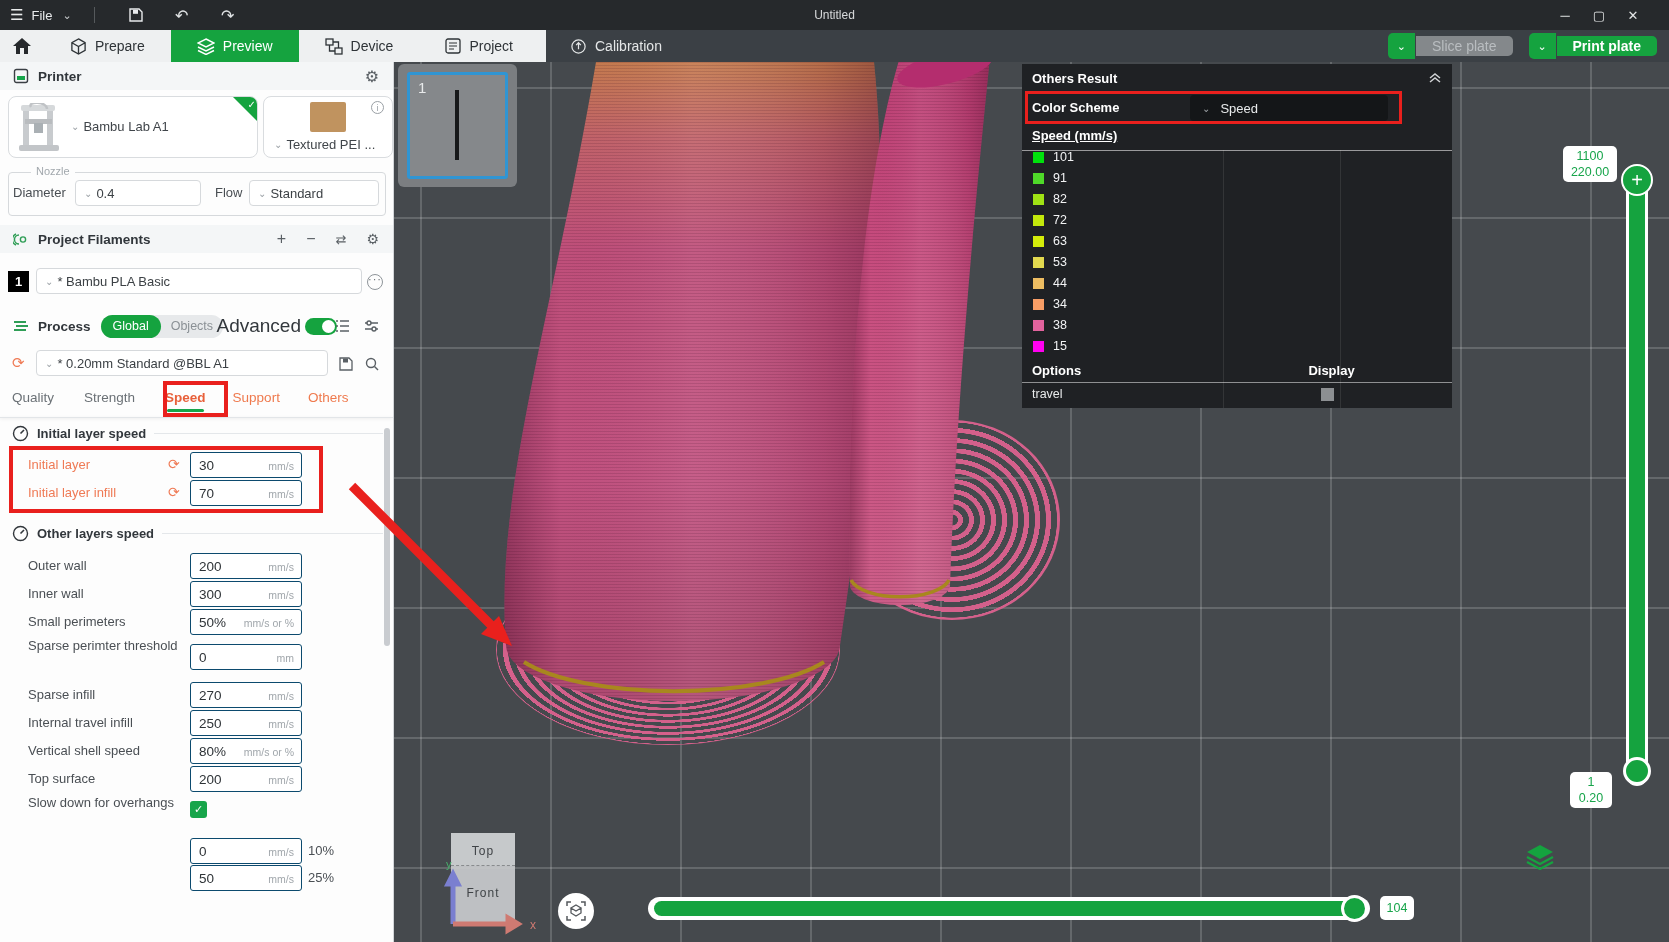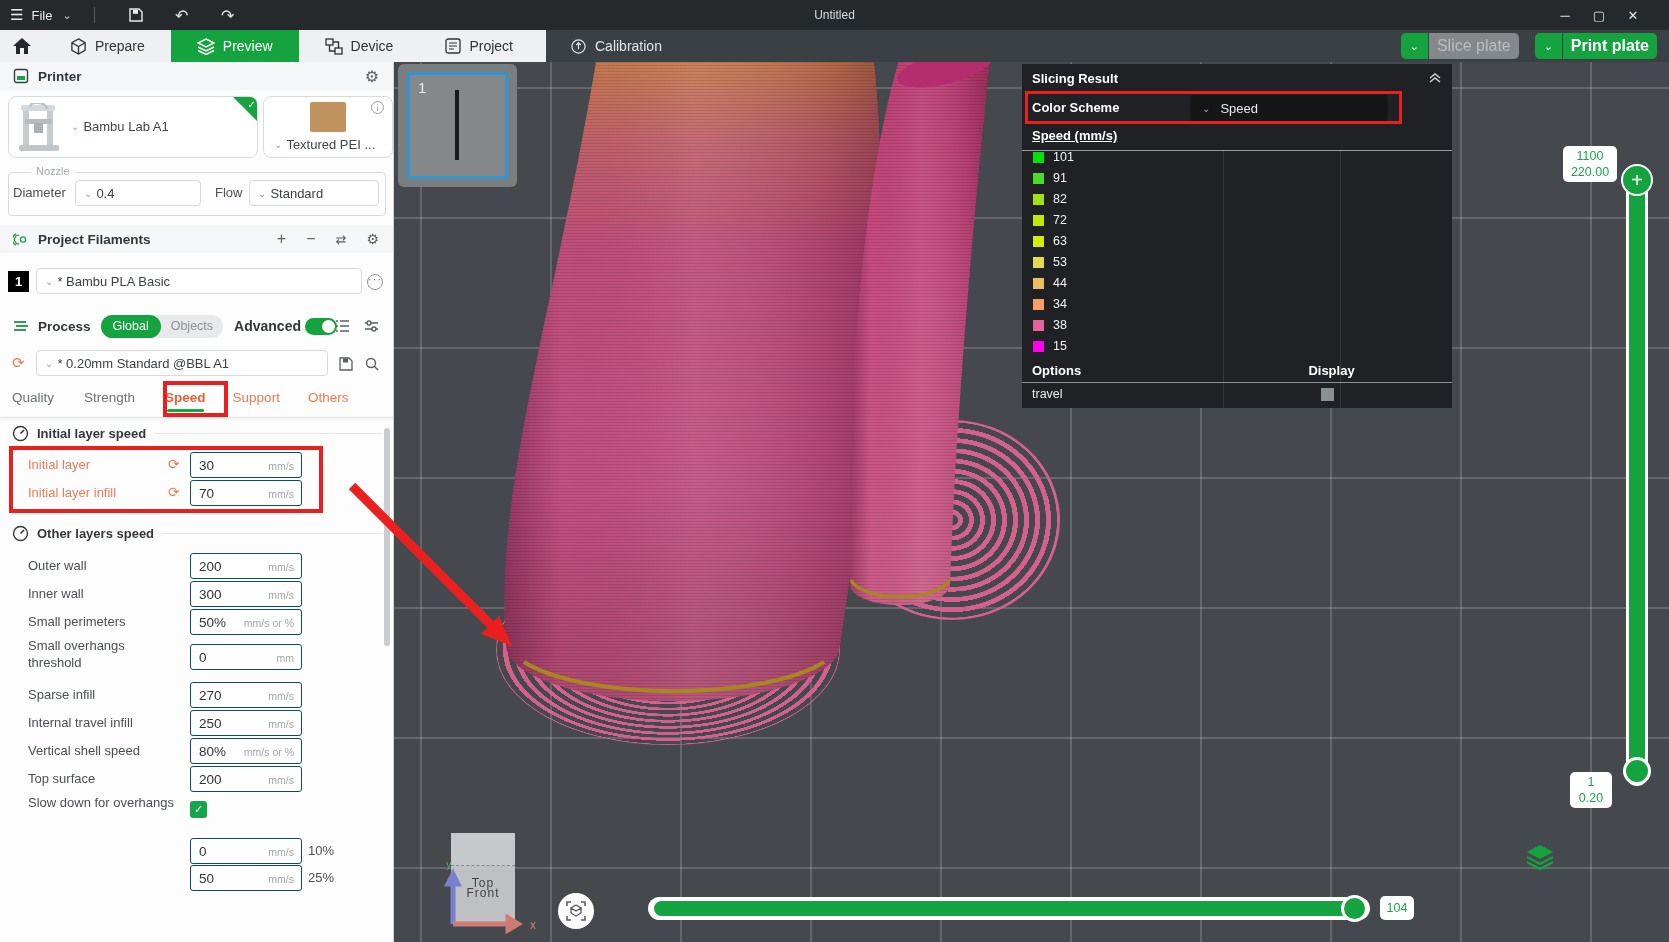--- a/index.html
+++ b/index.html
@@ -21,21 +21,21 @@
   .navbar { position:absolute; left:0; top:30px; width:1669px; height:32px; background:#3b4045; }
   .nav-light { position:absolute; left:0; top:0; width:546px; height:32px; background:#eef0f1; display:flex; align-items:center; }
   .nav-home { width:44px; display:flex; justify-content:center; align-items:center; }
   .nav-tab { height:32px; display:flex; align-items:center; gap:8px; padding:0 26px; font-size:14px; color:#2e3337; }
   .nav-tab.active { background:#15a33f; color:#fff; }
   .nav-tab svg { display:block; }
   .nav-dark-tab { position:absolute; left:558px; top:0; height:32px; display:flex; align-items:center; gap:8px; padding:0 12px; font-size:14px; color:#e4e6e7; }
   .plate-btns { position:absolute; right:12px; top:3px; display:flex; align-items:center; gap:16px; }
   .split-btn { display:flex; align-items:center; height:26px; }
   .split-chev { width:27px; height:26px; background:#15a33f; border-radius:5px 0 0 5px; display:flex; align-items:center; justify-content:center; color:#fff; font-size:11px; }
-  .split-main { height:26px; padding:0 8px; display:flex; align-items:center; font-size:16px; border-radius:0 5px 5px 0; margin-left:1px; }
+  .split-main { height:20px; padding:0 16px; display:flex; align-items:center; font-size:14px; border-radius:0 5px 5px 0; margin-left:1px; }
   .split-main.disabled { background:#84888b; color:#b9bdc0; }
   .split-main.green { background:#15a33f; color:#fff; font-weight:bold; }
 
   
   .left-panel { position:absolute; left:0; top:62px; width:394px; height:880px; background:#fdfdfd; border-right:1px solid #d3d6d9; }
   .lp-sechdr { position:absolute; left:0; width:100%; height:28px; display:flex; align-items:center; background:#f4f6f7; }
   .lp-sechdr .ttl { font-size:13.5px; font-weight:bold; color:#31363b; margin-left:8px; }
   .lp-ico { width:18px; height:18px; margin-left:12px; display:flex; align-items:center; justify-content:center; }
   .hdr-right { position:absolute; right:14px; display:flex; gap:20px; align-items:center; color:#5a6065; }
   .card { position:absolute; border:1px solid #d9dcdf; border-radius:8px; background:#fff; }
@@ -290,21 +290,21 @@
     <span class="lp-ico">
       <svg width="18" height="16" viewBox="0 0 18 16">
           <path d="M2 4 H14 M4 8 H16 M2 12 H14" stroke="#2f9e56" stroke-width="2"></path>
         </svg>
     </span>
     <span class="ttl">Process</span>
     <div class="pill-toggle" style="margin-left:10px;">
       <span class="pill-g">Global</span>
       <span class="pill-o">Objects</span>
     </div>
-    <span style="position:absolute; right:92px; font-size:14px; font-weight:bold; color:#32373c;">Advanced</span>
+    <span style="position:absolute; right:92px; font-size:19px; font-weight:normal; color:#32373c;">Advanced</span>
     <span class="switch" style="position:absolute; right:56px;"></span>
     <span class="hdr-right" style="gap:14px;">
       <svg width="15" height="14" viewBox="0 0 15 14">
           <path d="M1 2 H3 M5 2 H14 M1 7 H3 M5 7 H14 M1 12 H3 M5 12 H14" stroke="#5a6065" stroke-width="1.5"></path>
         </svg>
       <svg width="15" height="14" viewBox="0 0 15 14">
           <path d="M1 4 H14 M1 10 H14" stroke="#5a6065" stroke-width="1.4"></path>
           <circle cx="5" cy="4" r="2" fill="#fdfdfd" stroke="#5a6065" stroke-width="1.4"></circle>
           <circle cx="10" cy="10" r="2" fill="#fdfdfd" stroke="#5a6065" stroke-width="1.4"></circle>
         </svg>
@@ -386,21 +386,21 @@
       </div>
     </div>
   <div class="prow" style="top:547px;">
       <span class="plabel">Small perimeters</span>
     <div class="pfield">
         <input value="50%" style="">
         <span class="punit">mm/s or %</span>
       </div>
     </div>
   <div class="prow" style="top:578px;">
-      <span class="plabel two">Small overhangs threshold</span>
+      <span class="plabel two">Sparse perimter threshold</span>
     <div class="pfield" style="top:4px;">
         <input value="0" style="">
         <span class="punit">mm</span>
       </div>
     </div>
   <div class="prow" style="top:620px;">
       <span class="plabel">Sparse infill</span>
     <div class="pfield">
         <input value="270" style="">
         <span class="punit">mm/s</span>
@@ -512,21 +512,21 @@
   <div class="plate-thumb">
     <div class="plate-inner">
       <span class="plate-num">1</span>
       <div class="plate-obj"></div>
     </div>
   </div>
 
   <div class="slice-panel">
     <div class="sp-colsep" style="left:201px;"></div>
     <div class="sp-colsep" style="left:318px;"></div>
-    <div class="sp-title">Slicing Result</div>
+    <div class="sp-title">Others Result</div>
     <svg class="sp-collapse" width="14" height="14" viewBox="0 0 14 14">
       <path d="M2 8 L7 4 L12 8 M2 12 L7 8 L12 12" fill="none" stroke="#cfd2d4" stroke-width="1.5"></path>
     </svg>
     <div class="sp-cslabel">Color Scheme</div>
     <div class="sp-dd">
       <span style="color:#9fa4a8; font-size:10px; margin-right:10px;">⌄</span>
       <span>Speed</span>
     </div>
     <div class="sp-legendtitle">Speed (mm/s)</div>
     <div class="sp-line" style="top:86px;"></div>
@@ -596,21 +596,21 @@
   <div class="htrack">
       <div class="hfill"></div>
     </div>
   <div class="hhandle"></div>
   <div class="tooltip tt-l" style="left:986px; top:834px; width:34px; line-height:20px;">
     <div>104</div>
   </div>
 
   <div class="ocube">
     <div class="topface"></div>
-    <span class="lab" style="top:11px;margin-top:32px;">Top</span>
+    <span class="lab" style="top:11px;">Top</span>
     <span class="lab" style="top:53px;">Front</span>
   </div>
   <svg width="110" height="110" viewBox="0 0 110 110" style="position:absolute; left:44px; top:770px;">
     <path d="M15 92 L15 42 M15 42 L10 52 L20 52 Z" stroke="#7a7fd0" stroke-width="5" fill="#7a7fd0"></path>
     <path d="M15 92 L80 92 M80 92 L70 86 L70 98 Z" stroke="#cf7a72" stroke-width="5" fill="#cf7a72"></path>
     <text x="8" y="36" font-size="11" fill="#49b06c">y</text>
     <text x="92" y="97" font-size="12" fill="#cf7a72">x</text>
   </svg>
   <div class="gizmo">
     <svg width="22" height="22" viewBox="0 0 22 22">

